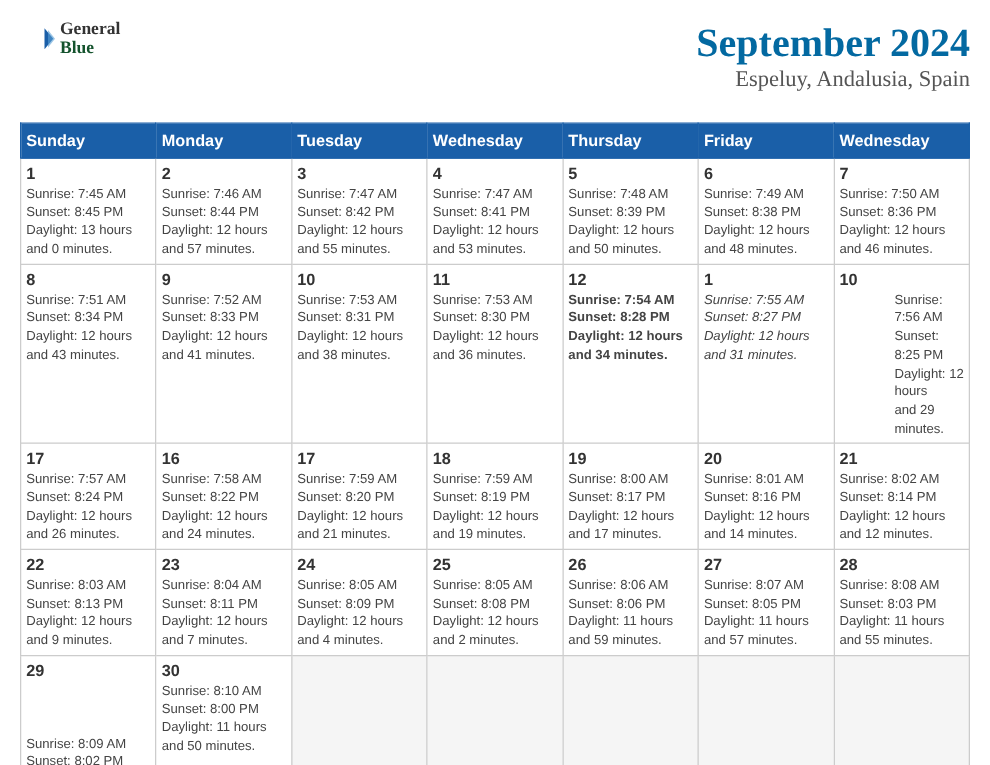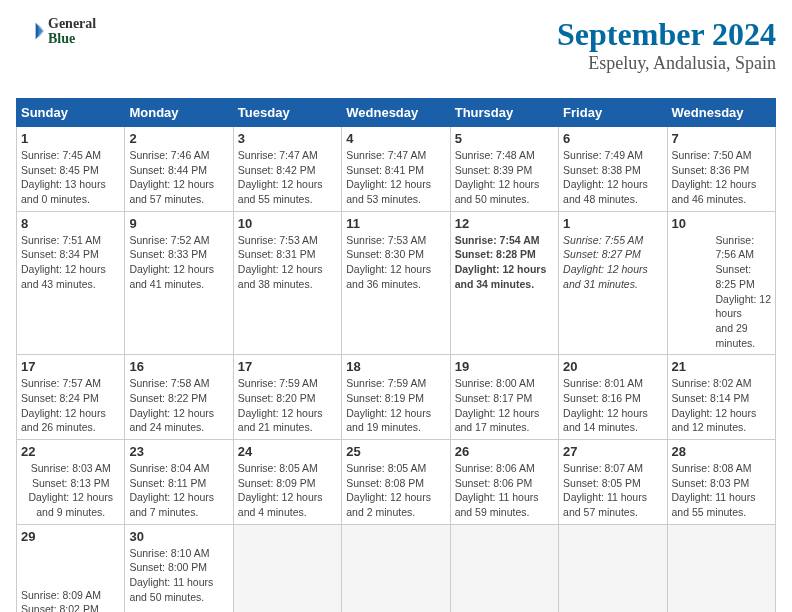--- a/index.html
+++ b/index.html
@@ -269,21 +269,21 @@
           <span class="day-num">21</span>
           <div class="day-info" style="white-space: pre-line;">Sunrise: 8:02 AM
 Sunset: 8:14 PM
 Daylight: 12 hours
 and 12 minutes.</div>
         </td>
       </tr>
       <tr>
         <td>
           <span class="day-num">22</span>
-          <div class="day-info" style="white-space: pre-line; text-align: center;">Sunrise: 8:03 AM
+          <div class="day-info" style="white-space: pre-line;">Sunrise: 8:03 AM
 Sunset: 8:13 PM
 Daylight: 12 hours
 and 9 minutes.</div>
         </td>
         <td>
           <span class="day-num">23</span>
           <div class="day-info" style="white-space: pre-line;">Sunrise: 8:04 AM
 Sunset: 8:11 PM
 Daylight: 12 hours
 and 7 minutes.</div>

